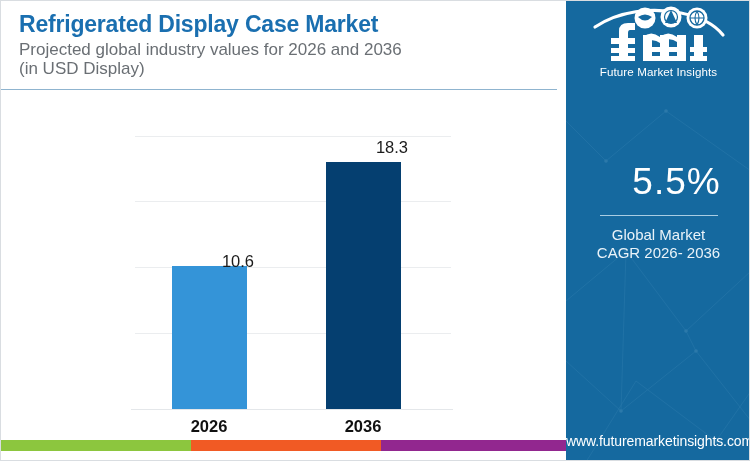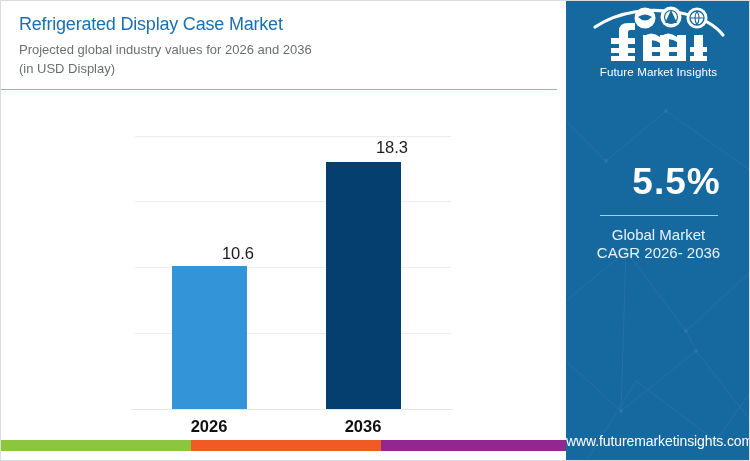--- a/index.html
+++ b/index.html
@@ -20,30 +20,30 @@
   
   #left-area {
     position: absolute;
     left: 0; top: 0;
     width: 565px; height: 450px;
     background: #ffffff;
   }
 
   #header { position: absolute; left: 18px; top: 8px; right: 10px; }
   #chart-title {
-    font-size: 18px;
-    font-weight: normal;
+    font-size: 23px;
+    font-weight: bold;
     color: #1a6fb0;
     letter-spacing: -0.2px;
     line-height: 30px;
     white-space: nowrap;
   }
   #chart-subtitle {
     margin-top: 2px;
-    font-size: 13px;
+    font-size: 17px;
     color: #6a6f74;
     line-height: 18.5px;
   }
   #header-divider {
     position: absolute;
     left: 0; top: 88px;
     width: 556px; height: 1px;
     background: #8fb4cf;
   }
 
@@ -123,21 +123,21 @@
 
   #cagr-block {
     position: absolute;
     left: 0; top: 160px;
     width: 185px;
     text-align: center;
   }
   #cagr-value {
     color: #ffffff;
     font-size: 37px;
-    font-weight: bold;
+    font-weight: normal;
     letter-spacing: 1px;
     line-height: 42px;
     padding-left: 36px;
   }
   #cagr-divider {
     width: 118px; height: 1px;
     background: #a9cde3;
     margin: 12px auto 10px auto;
   }
   .cagr-sub {
@@ -186,21 +186,21 @@
     <div id="plot">
       <div class="gridline" style="top:15px"></div>
       <div class="gridline" style="top:80px"></div>
       <div class="gridline" style="top:146px"></div>
       <div class="gridline" style="top:212px"></div>
       <div id="baseline"></div>
 
       <div class="bar" id="bar-2026" style="height: 143.324px; background: rgb(52, 148, 216); bottom: 2px;"></div>
       <div class="bar" id="bar-2036" style="height: 247.437px; background: rgb(5, 63, 112); bottom: 2px;"></div>
 
-      <div class="value-label" id="value-2026" style="top: 123px;">10.6</div>
+      <div class="value-label" id="value-2026" style="top: 131px;">10.6</div>
       <div class="value-label" id="value-2036" style="top: 16.5634px;">18.3</div>
 
       <div class="cat-label" id="cat-2026">2026</div>
       <div class="cat-label" id="cat-2036">2036</div>
     </div>
 
     <div id="bottom-strip">
       <div id="strip-green" style="background: rgb(140, 198, 62);"></div>
       <div id="strip-orange" style="background: rgb(241, 90, 36);"></div>
       <div id="strip-purple" style="background: rgb(146, 39, 143);"></div>

